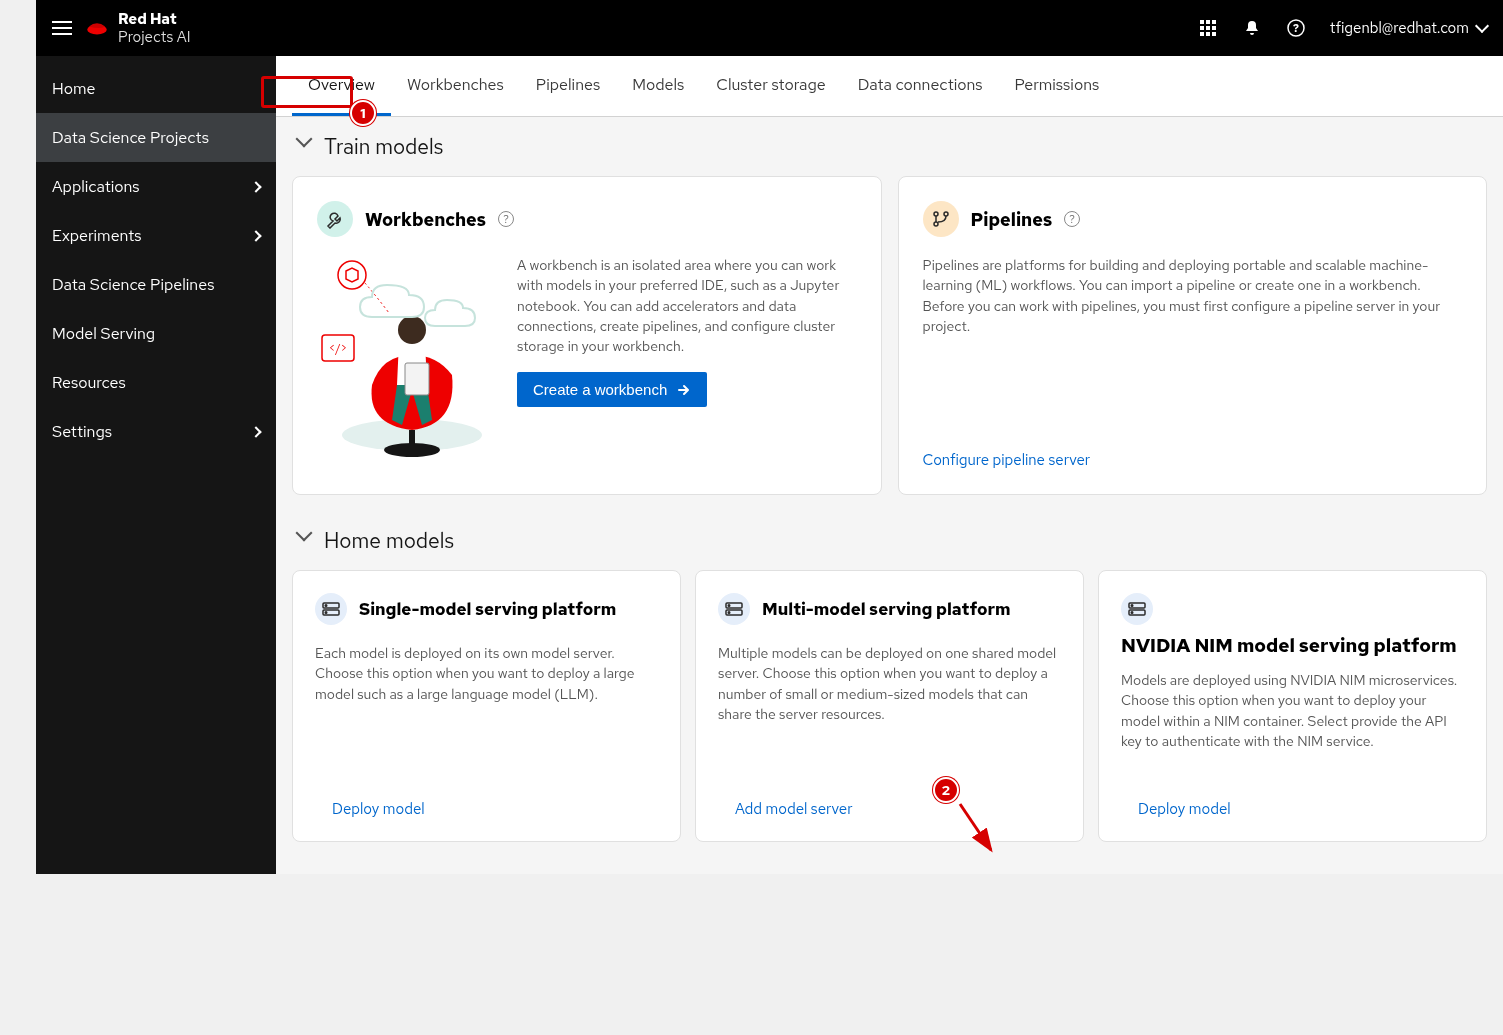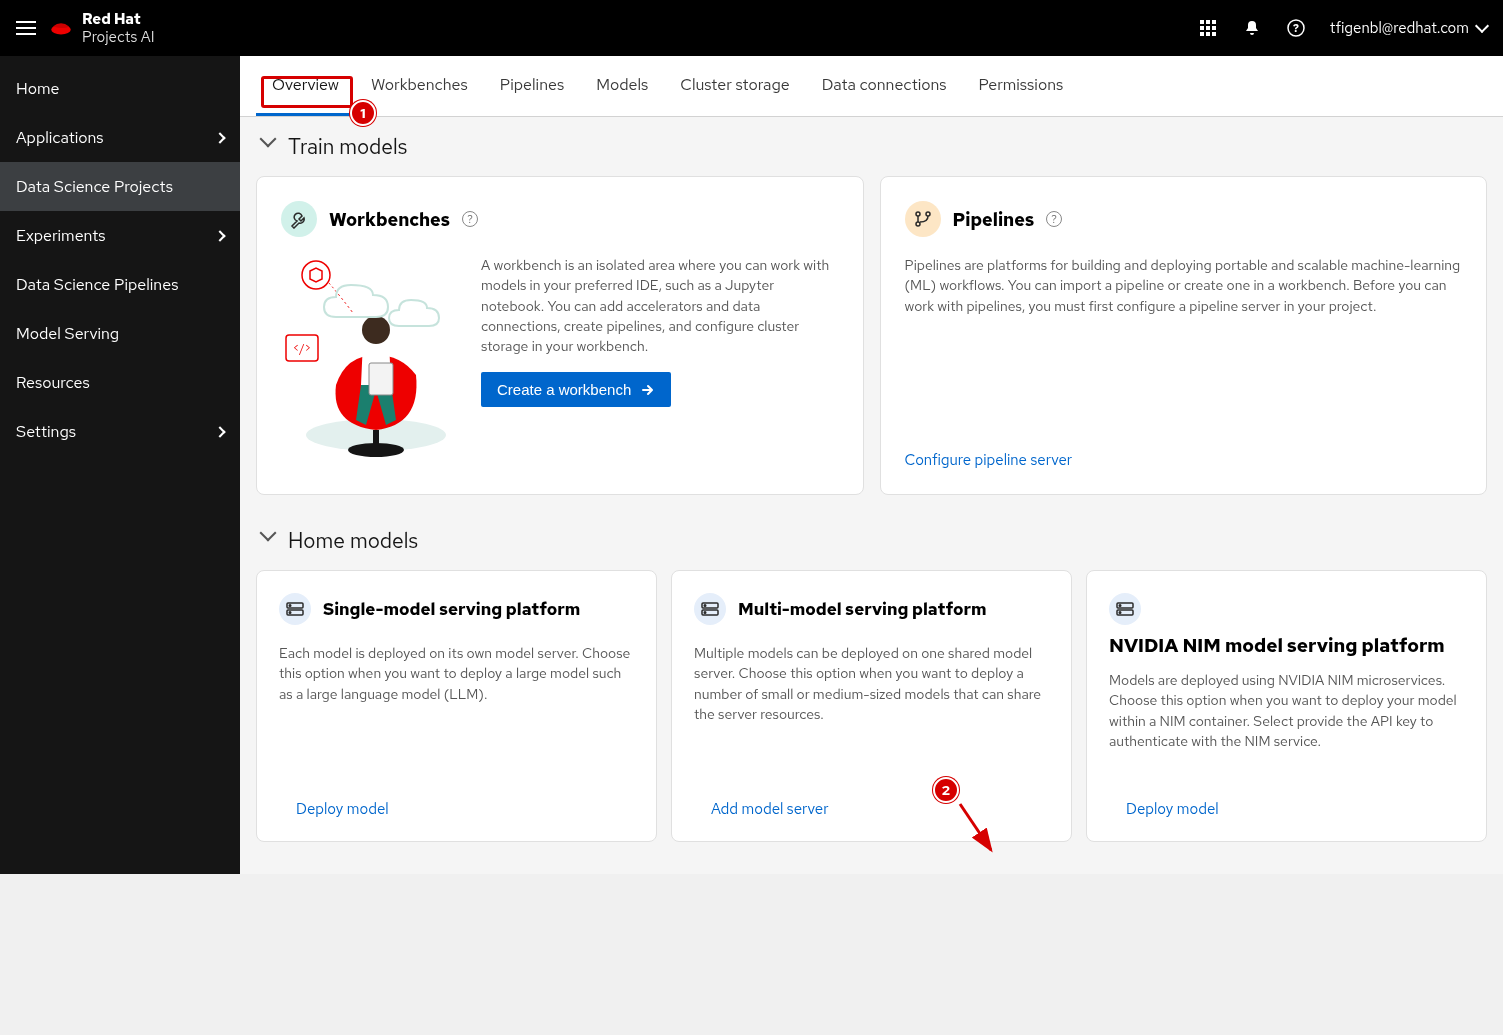--- a/index.html
+++ b/index.html
@@ -64,21 +64,21 @@
 .serve-card .card-title { font-size: 17px; }
 .serve-card .card-text { font-size: 14px; color: #555; line-height: 1.45; margin-top: 12px; }
 .serve-card .link-blue { position: absolute; bottom: 22px; left: 39px; }
 
 
 .anno1 { position: absolute; border: 3px solid #d60000; border-radius: 3px; left: 261px; top: 76px; width: 92px; height: 32px; pointer-events: none; }
 .badge { position: absolute; width: 26px; height: 26px; background: #d60000; border: 2px solid #fff; border-radius: 50%; color: #fff; font-weight: 700; font-size: 14px; display: flex; align-items: center; justify-content: center; box-shadow: 0 0 0 1px #d60000; }
 .badge.b1 { left: 350px; top: 100px; }
 .badge.b2 { left: 933px; top: 777px; }
 .arrow-anno { position: absolute; left: 956px; top: 800px; pointer-events: none; }
-.anno-wrap { position: relative; }
+.anno-wrap { position: relative; padding-left: 36px; }
 </style>
 </head>
 <body>
 
 <div class="anno-wrap">
 
 <div class="topbar">
   <div class="hamburger">
     <span></span>
         <span></span>
@@ -125,26 +125,26 @@
     </div>
   </div>
 </div>
 
 <div class="layout">
 
   <div class="sidebar">
     <div class="side-item">
           <span>Home</span>
         </div>
+    <div class="side-item active">
+          <span>Data Science Projects</span>
+        </div>
     <div class="side-item">
           <span>Applications</span>
           <span class="chev"></span>
-        </div>
-    <div class="side-item active">
-          <span>Data Science Projects</span>
         </div>
     <div class="side-item">
           <span>Experiments</span>
           <span class="chev"></span>
         </div>
     <div class="side-item">
           <span>Data Science Pipelines</span>
         </div>
     <div class="side-item">
           <span>Model Serving</span>

